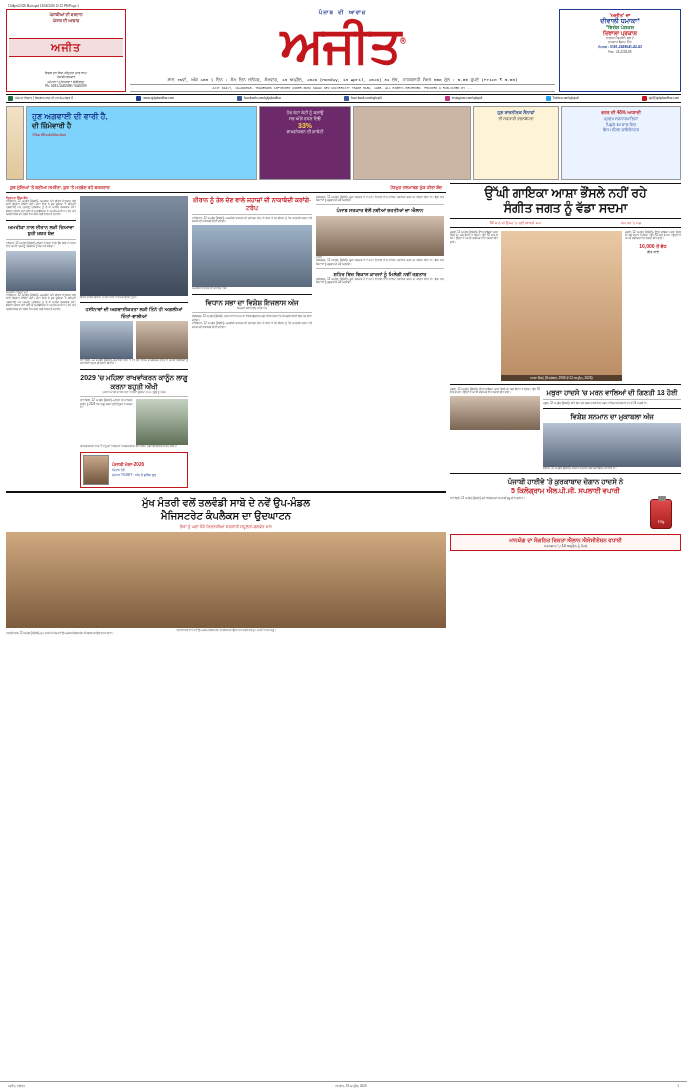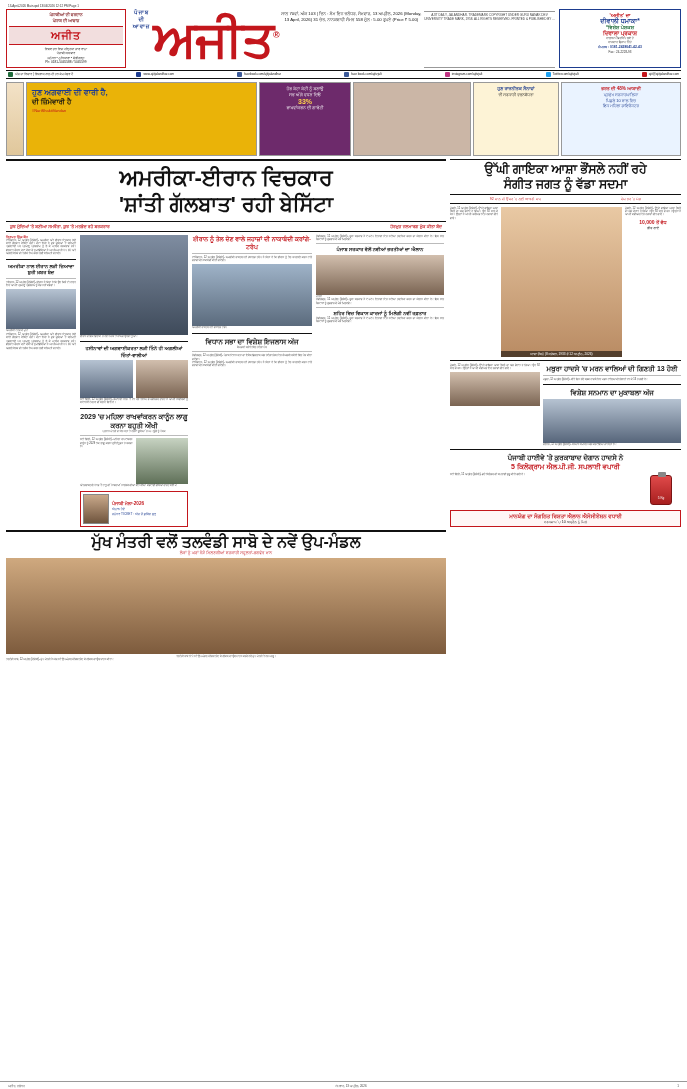--- a/index.html
+++ b/index.html
@@ -32,21 +32,21 @@
   .m-left {
     width:120px; border:1px solid #c3161c; padding:2px;
     text-align:center; display:flex; flex-direction:column; justify-content:space-between;
   }
   .m-left .l1 { font-size:4.2px; color:#7b1418; font-weight:bold; line-height:6px;}
   .m-left .logo-strip {
     background:#f2dede; border-top:1px solid #c3161c; border-bottom:1px solid #c3161c;
     margin:2px 0; padding:2px 0; font-size:11px; font-weight:bold; color:#c3161c; letter-spacing:1px;
   }
   .m-left .l2 { font-size:3.2px; color:#222; line-height:4.4px; }
-  .m-center { flex:1; text-align:center; display:flex; flex-direction:row; justify-content:center;}
+  .m-center { flex:1; text-align:center; display:flex; flex-direction:column; justify-content:center;font-family:Liberation Mono, monospace;}
   .m-center .kicker { font-size:5.5px; color:#1d3c8f; font-weight:bold; letter-spacing:1px;}
   .m-center .title {
     font-size:50px; line-height:52px; font-weight:bold; color:#c3161c;
     letter-spacing:-1px;
   }
   .m-center .title sup { font-size:9px; vertical-align:super; }
   .m-center .subline { font-size:4.3px; color:#111; margin-top:2px; }
   .m-center .engline { font-size:3.1px; color:#444; border-top:1px solid #999; border-bottom:1px solid #999; margin-top:2px; padding:1px 0;}
   .m-right {
     width:122px; border:1px solid #1d3c8f; padding:2px; text-align:center;
@@ -65,21 +65,21 @@
     border-top:1px solid #111; border-bottom:1px solid #111;
     margin-top:2px; padding:1px 2px; font-size:3.1px; gap:3px;
   }
   .sb-cell { display:flex; align-items:center; gap:2px; white-space:nowrap; }
   .sq { width:5px; height:5px; border-radius:1px; display:inline-block; }
 
   
   .adstrip { display:flex; gap:2px; margin-top:3px; height:74px; }
   .ad { border:1px solid #999; position:relative; overflow:hidden; }
   .ad1 { width:18px; background:linear-gradient(180deg,#f3e2c7,#e0c79b); }
-  .ad2 { flex:1; background:#eab308; padding:4px 5px; }
+  .ad2 { flex:1; background:#7dd3fc; padding:4px 5px; }
   .ad2 .t1 { font-size:8px; color:#1d3c8f; font-weight:bold; line-height:11px; }
   .ad2 .t2 { font-size:11px; color:#c3161c; font-weight:bold; line-height:14px;}
   .ad2 .t3 { font-size:7px; color:#111; font-weight:bold; }
   .ad2 .tag { font-size:4px; color:#c3161c; margin-top:2px;}
   .ad3 { width:92px; background:#6d2a6b; color:#fff; padding:3px; text-align:center; }
   .ad3 .a { font-size:4.4px; line-height:6px; }
   .ad3 .b { font-size:7px; font-weight:bold; color:#ffd54a; }
   .ad4 { width:118px; background:#f7d9dd; }
   .ad5 { width:86px; background:#fdf3d6; padding:3px; text-align:center; }
   .ad5 .a { font-size:4.6px; color:#1d3c8f; font-weight:bold; line-height:6.5px;}
@@ -154,21 +154,21 @@
   .bottom-ad .t { font-size:5.5px; color:#c3161c; font-weight:bold;}
   .bottom-ad .s { font-size:3.6px; color:#111;}
 
   .footerbar {
     position:absolute; left:0; bottom:0; width:687px; height:8px;
     display:flex; align-items:center; justify-content:space-between;
     font-size:3px; color:#444; padding:0 8px;
     border-top:1px solid #999; background:#fff;
   }
   .center-feature { margin-top:3px; border-top:2px solid #111; padding-top:3px; }
-  .cf-head { font-size:16px; font-weight:bold; text-align:center; line-height:13px;}
+  .cf-head { font-size:10px; font-weight:bold; text-align:center; line-height:13px;}
   .cf-sub { font-size:4.2px; text-align:center; color:#c3161c; margin-top:2px;}
   .cf-photo { width:100%; height:96px; background:linear-gradient(180deg,#cfa97f,#7d5b3d); margin-top:3px;}
   .cf-cap { font-size:2.6px; color:#444; line-height:3.4px; margin-top:1px; text-align:center;}
 
   .promo-left { border:1px solid #c3161c; margin-top:3px; padding:2px; display:flex; gap:3px; align-items:center;}
   .promo-left .pl-t { font-size:4.6px; color:#c3161c; font-weight:bold; line-height:6px;}
   .promo-left .pl-s { font-size:3.2px; color:#1d3c8f; line-height:4.4px;}
   .avatar { width:26px; height:30px; background:linear-gradient(180deg,#c9a98b,#6f543d); border:1px solid #888;}
 
   .mini-portrait { width:100%; height:44px; background:linear-gradient(180deg,#b6c3d2,#56657a); }
@@ -286,24 +286,20 @@
       <div class="b">ਪ੍ਰਮੁੱਖ ਸਰਕਾਰਪਾਲਿਕਾ</div>
       <div class="b">ਪਿਛਲੇ 10 ਸਾਲ ਵਿਚ</div>
       <div class="b">ਇਕ ਮਹਿਲਾ ਡਾਇਰੈਕਟਰ</div>
     </div>
   </div>
 
   <div class="main">
 
     <div class="col-left">
 
-      <div class="lead-head">
-        <div class="h1">ਅਮਰੀਕਾ-ਈਰਾਨ ਵਿਚਕਾਰ</div>
-        <div class="h2">'ਸ਼ਾਂਤੀ ਗੱਲਬਾਤ' ਰਹੀ ਬੇਸਿੱਟਾ</div>
-      </div>
       <div class="lead-bullets">
         <span>ਕੁਝ ਮੁੱਦਿਆਂ 'ਤੇ ਬਣੀਆ ਸਮਝੌਤਾ, ਕੁਝ 'ਤੇ ਮਤਭੇਦ ਰਹੇ ਬਰਕਰਾਰ</span>
         <span>ਹੋਰਮੁਜ਼ ਜਲਮਾਰਗ ਮੁੱਕ ਕੀਤਾ ਬੰਦ</span>
       </div>
 
       <div class="cols3">
 
         <div class="c c1">
           <div class="byline">ਤ੍ਰਿਪਤ ਸਿੰਘ ਬੈਂਸ</div>
           <div class="micro">ਵਾਸ਼ਿੰਗਟਨ, 12 ਅਪ੍ਰੈਲ (ਏਜੰਸੀ)- ਅਮਰੀਕਾ ਅਤੇ ਈਰਾਨ ਵਿਚਕਾਰ ਹੋਈ ਸ਼ਾਂਤੀ ਗੱਲਬਾਤ ਬੇਸਿੱਟਾ ਰਹੀ। ਦੋਵਾਂ ਧਿਰਾਂ ਨੇ ਕੁਝ ਮੁੱਦਿਆਂ 'ਤੇ ਸਹਿਮਤੀ ਪ੍ਰਗਟਾਈ ਪਰ ਪ੍ਰਮਾਣੂ ਪ੍ਰੋਗਰਾਮ ਨੂੰ ਲੈ ਕੇ ਮਤਭੇਦ ਬਰਕਰਾਰ ਰਹੇ। ਗੱਲਬਾਤ ਦੌਰਾਨ ਦੋਵਾਂ ਦੇਸ਼ਾਂ ਦੇ ਨੁਮਾਇੰਦਿਆਂ ਨੇ ਆਪਣੇ-ਆਪਣੇ ਪੱਖ ਰੱਖੇ ਅਤੇ ਅਗਲੀ ਬੈਠਕ ਦੀ ਤਰੀਕ ਤੈਅ ਕਰਨ ਲਈ ਸਹਿਮਤੀ ਜਤਾਈ।</div>
@@ -368,20 +364,21 @@
           <div class="cap">ਮੰਤਰੀ</div>
           <div class="micro">ਚੰਡੀਗੜ੍ਹ, 12 ਅਪ੍ਰੈਲ (ਏਜੰਸੀ)- ਸੂਬਾ ਸਰਕਾਰ ਨੇ ਵੱਖ-ਵੱਖ ਵਿਭਾਗਾਂ ਵਿਚ ਨਵੀਆਂ ਭਰਤੀਆਂ ਕਰਨ ਦਾ ਐਲਾਨ ਕੀਤਾ ਹੈ। ਇਸ ਨਾਲ ਨੌਜਵਾਨਾਂ ਨੂੰ ਰੁਜ਼ਗਾਰ ਦੇ ਮੌਕੇ ਮਿਲਣਗੇ।</div>
           <div class="hr-thin"></div>
           <div class="subhead" style="font-size:5px;line-height:6.5px">ਸ਼ਹਿਰ ਵਿਚ ਵਿਕਾਸ ਕਾਰਜਾਂ ਨੂੰ ਮਿਲੇਗੀ ਨਵੀਂ ਰਫ਼ਤਾਰ</div>
           <div class="micro">ਚੰਡੀਗੜ੍ਹ, 12 ਅਪ੍ਰੈਲ (ਏਜੰਸੀ)- ਸੂਬਾ ਸਰਕਾਰ ਨੇ ਵੱਖ-ਵੱਖ ਵਿਭਾਗਾਂ ਵਿਚ ਨਵੀਆਂ ਭਰਤੀਆਂ ਕਰਨ ਦਾ ਐਲਾਨ ਕੀਤਾ ਹੈ। ਇਸ ਨਾਲ ਨੌਜਵਾਨਾਂ ਨੂੰ ਰੁਜ਼ਗਾਰ ਦੇ ਮੌਕੇ ਮਿਲਣਗੇ।</div>
         </div>
       </div>
 
       <div class="center-feature">
         <div class="cf-head">ਮੁੱਖ ਮੰਤਰੀ ਵਲੋਂ ਤਲਵੰਡੀ ਸਾਬੋ ਦੇ ਨਵੇਂ ਉਪ-ਮੰਡਲ</div>
+        <div class="cf-head">ਮੈਜਿਸਟਰੇਟ ਕੰਪਲੈਕਸ ਦਾ ਉਦਘਾਟਨ</div>
         <div class="cf-sub">ਲੋਕਾਂ ਨੂੰ ਘਰਾਂ ਨੇੜੇ ਮਿਲਣਗੀਆਂ ਸਰਕਾਰੀ ਸਹੂਲਤਾਂ-ਭਗਵੰਤ ਮਾਨ</div>
         <div class="cf-photo"></div>
         <div class="cf-cap">ਤਲਵੰਡੀ ਸਾਬੋ ਵਿਖੇ ਨਵੇਂ ਉਪ-ਮੰਡਲ ਮੈਜਿਸਟਰੇਟ ਕੰਪਲੈਕਸ ਦਾ ਉਦਘਾਟਨ ਕਰਦੇ ਹੋਏ ਮੁੱਖ ਮੰਤਰੀ ਤੇ ਹੋਰ ਆਗੂ।</div>
         <div class="micro">ਤਲਵੰਡੀ ਸਾਬੋ, 12 ਅਪ੍ਰੈਲ (ਏਜੰਸੀ)- ਮੁੱਖ ਮੰਤਰੀ ਨੇ ਅੱਜ ਨਵੇਂ ਉਪ-ਮੰਡਲ ਮੈਜਿਸਟਰੇਟ ਕੰਪਲੈਕਸ ਦਾ ਉਦਘਾਟਨ ਕੀਤਾ।</div>
       </div>
     </div>
 
     <div class="col-right">
       <div class="rule"></div>
       <div class="r-head">

